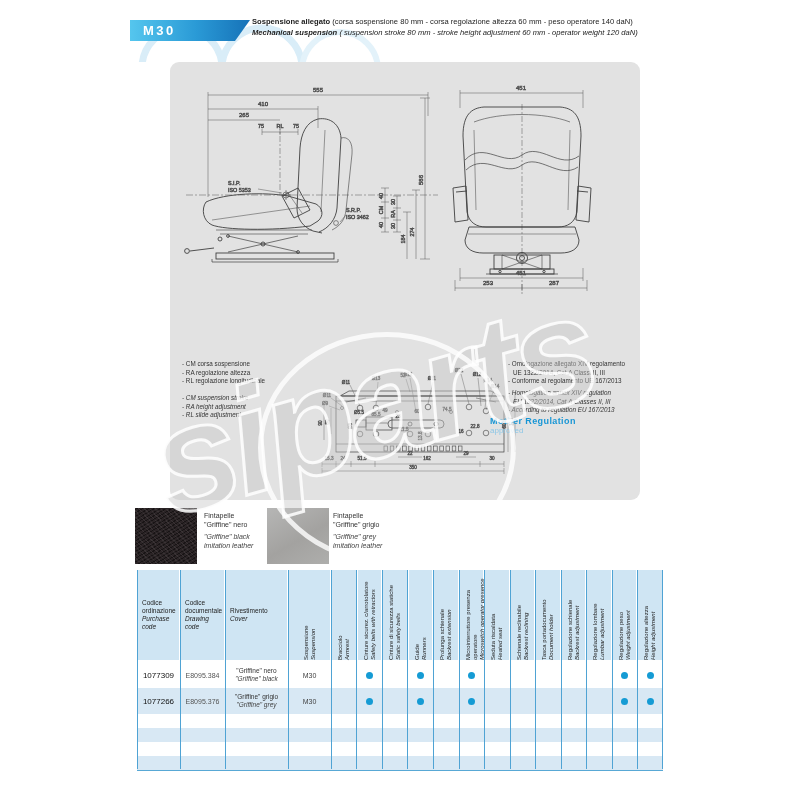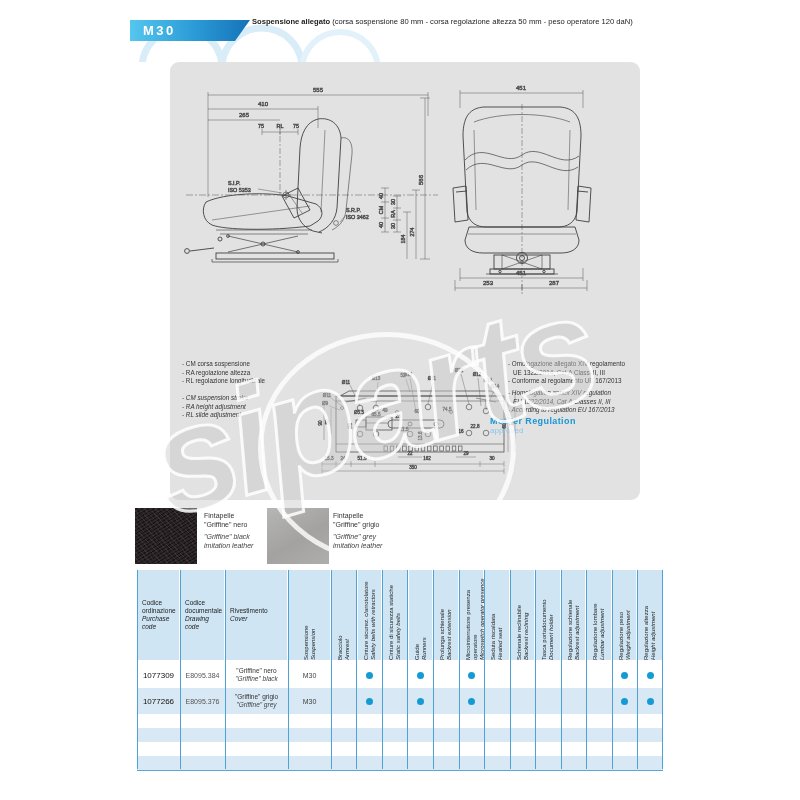--- a/index.html
+++ b/index.html
@@ -84,21 +84,25 @@
     <circle cx="70" cy="50" r="40" fill="none" stroke="#d9edf8" stroke-width="7"></circle>
     <circle cx="150" cy="50" r="40" fill="none" stroke="#d9edf8" stroke-width="7"></circle>
     <circle cx="228" cy="52" r="38" fill="none" stroke="#e3f2fa" stroke-width="6"></circle>
   </svg>
   <div id="badge">
     <span>M30</span>
   </div>
   <div id="title">
     <div>
       <span class="b">Sospensione allegato</span>
-      <span>(corsa sospensione 80 mm - corsa regolazione altezza 50 mm - peso operatore 120 daN)</span>
+      <span>(corsa sospensione 80 mm - corsa regolazione altezza 60 mm - peso operatore 140 daN)</span>
+    </div>
+    <div class="en">
+      <span class="b">Mechanical suspension</span>
+      <span>( suspension stroke 80 mm - stroke height adjustment 60 mm - operator weight 120 daN)</span>
     </div>
   </div>
 
   <div id="panel">
     <svg width="470" height="438" viewBox="0 0 470 438">
 
       <g stroke="#404040" stroke-width="0.9" fill="none">
         <path d="M148,57 C136,60 131,72 130,86 L127,146 C127,157 133,165 143,169 L152,171"></path>
         <path d="M148,57 C160,55 170,62 171,76 L167,146 C166,157 159,166 149,170"></path>
         <path d="M155,68 L151,150" stroke-width="0.5"></path>

